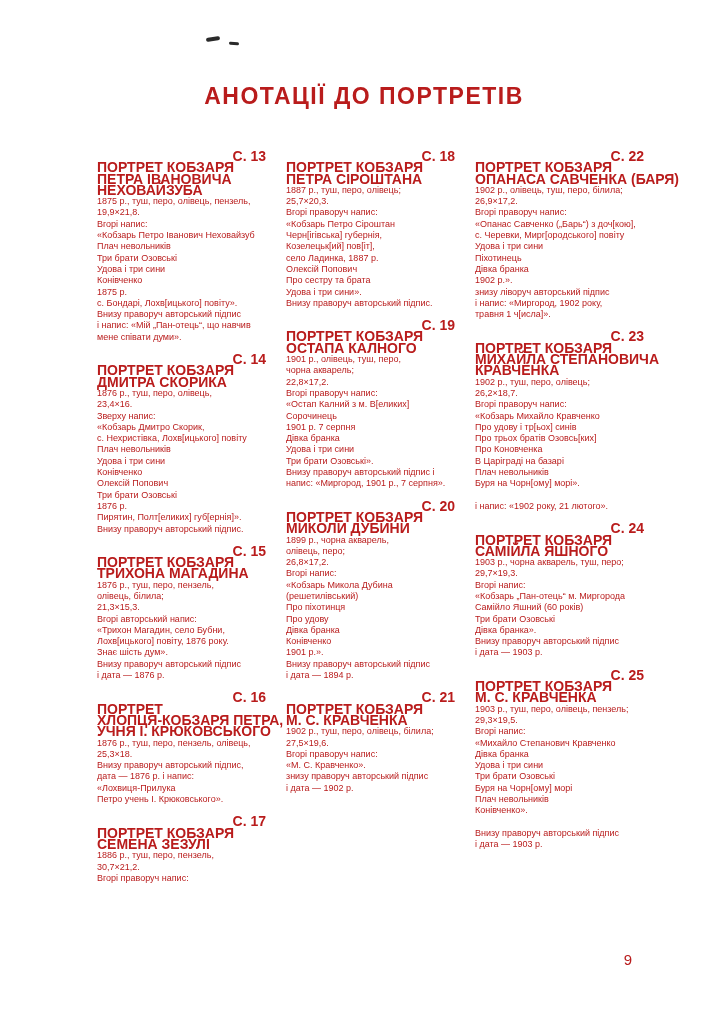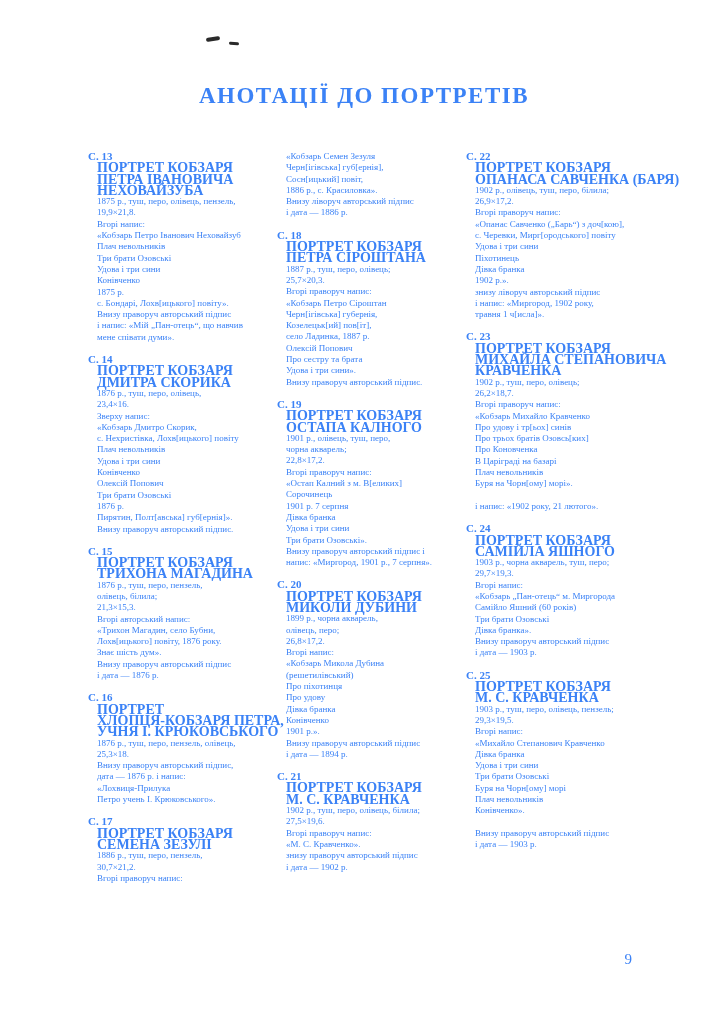--- a/index.html
+++ b/index.html
@@ -5,22 +5,22 @@
   html, body {
     margin: 0;
     padding: 0;
     background: #ffffff;
   }
   .page {
     position: relative;
     width: 716px;
     height: 1023px;
     background: #ffffff;
-    font-family: Liberation Serif, serif;
-    color: #3b82f6;
+    font-family: Liberation Sans, sans-serif;
+    color: #b91c1c;
     overflow: hidden;
     box-sizing: border-box;
   }
   .scan-artifact {
     position: absolute;
     background: #2a2a2a;
     border-radius: 2px;
   }
   .artifact-1 { left: 206px; top: 37px; width: 14px; height: 4px; transform: rotate(-8deg); }
   .artifact-2 { left: 229px; top: 42px; width: 10px; height: 3px; transform: rotate(5deg); }
@@ -44,23 +44,24 @@
   }
   .col {
     width: 178px;
     margin-right: 11px;
   }
   .block {
     margin-bottom: 11px;
   }
   .ref {
     font-weight: bold;
-    font-size: 11px;
+    font-size: 14px;
     line-height: 11.3px;
     white-space: nowrap;
+    text-align: right;
   }
   .heading {
     font-weight: bold;
     font-size: 14px;
     line-height: 11.3px;
     padding-left: 9px;
     white-space: nowrap;
   }
   .line {
     font-size: 9px;
@@ -114,21 +115,21 @@
           <div class="line">23,4×16.</div>
           <div class="line">Зверху напис:</div>
           <div class="line">«Кобзарь Дмитро Скорик,</div>
           <div class="line">с. Нехристівка, Лохв[ицького] повіту</div>
           <div class="line">Плач невольників</div>
           <div class="line">Удова і три сини</div>
           <div class="line">Конівченко</div>
           <div class="line">Олексій Попович</div>
           <div class="line">Три брати Озовські</div>
           <div class="line">1876 р.</div>
-          <div class="line">Пирятин, Полт[авська] губ[ернія]».</div>
+          <div class="line">Пирятин, Полт[еликих] губ[ернія]».</div>
           <div class="line">Внизу праворуч авторський підпис.</div>
         </div>
         <div class="block">
           <div class="ref">С. 15</div>
           <div class="heading">ПОРТРЕТ КОБЗАРЯ</div>
           <div class="heading">ТРИХОНА МАГАДИНА</div>
           <div class="line">1876 р., туш, перо, пензель,</div>
           <div class="line">олівець, білила;</div>
           <div class="line">21,3×15,3.</div>
           <div class="line">Вгорі авторський напис:</div>
@@ -153,28 +154,20 @@
         <div class="block">
           <div class="ref">С. 17</div>
           <div class="heading">ПОРТРЕТ КОБЗАРЯ</div>
           <div class="heading">СЕМЕНА ЗЕЗУЛІ</div>
           <div class="line">1886 р., туш, перо, пензель,</div>
           <div class="line">30,7×21,2.</div>
           <div class="line">Вгорі праворуч напис:</div>
         </div>
       </div>
     <div class="col">
-        <div class="block">
-          <div class="line">«Кобзарь Семен Зезуля</div>
-          <div class="line">Черн[ігівська] губ[ернія],</div>
-          <div class="line">Сосн[ицький] повіт,</div>
-          <div class="line">1886 р., с. Красиловка».</div>
-          <div class="line">Внизу ліворуч авторський підпис</div>
-          <div class="line">і дата — 1886 р.</div>
-        </div>
         <div class="block">
           <div class="ref">С. 18</div>
           <div class="heading">ПОРТРЕТ КОБЗАРЯ</div>
           <div class="heading">ПЕТРА СІРОШТАНА</div>
           <div class="line">1887 р., туш, перо, олівець;</div>
           <div class="line">25,7×20,3.</div>
           <div class="line">Вгорі праворуч напис:</div>
           <div class="line">«Кобзарь Петро Сіроштан</div>
           <div class="line">Черн[ігівська] губернія,</div>
           <div class="line">Козелецьк[ий] пов[іт],</div>

